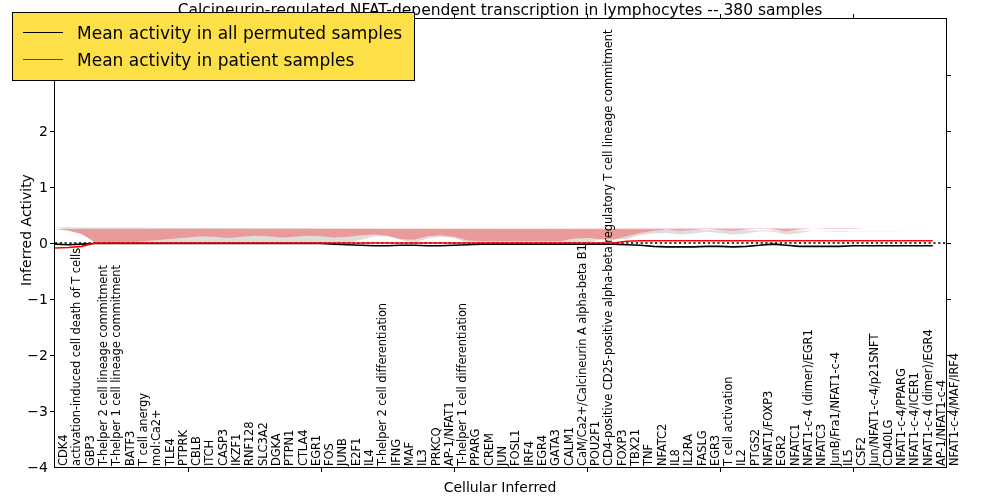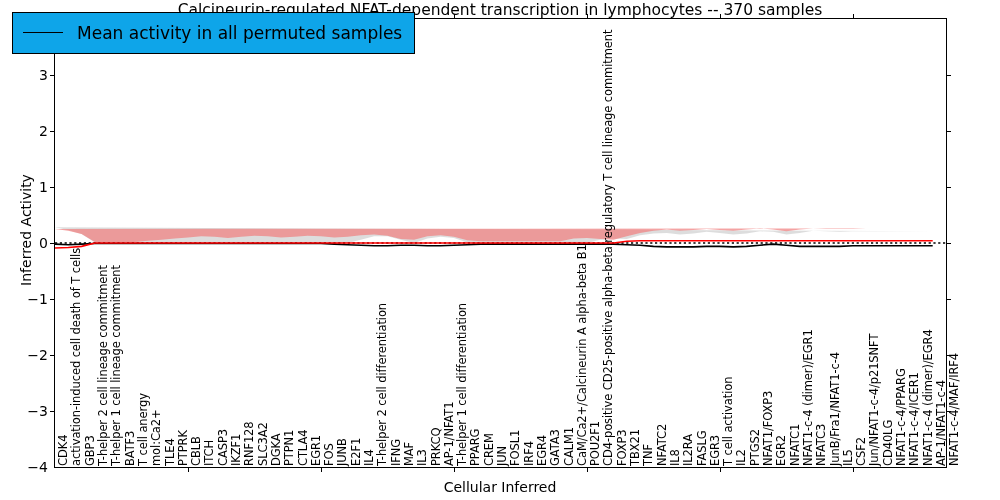--- a/index.html
+++ b/index.html
@@ -119,21 +119,21 @@
     color: #000;
     white-space: nowrap;
     letter-spacing: -0.1px;
   }
 
   
   #legend {
     position: absolute;
     left: 12px;
     top: 12px;
-    background: #0ea5e9;
+    background: #fde047;
     border: 1.3px solid #000;
     padding: 6px 12px 7px 10px;
     box-sizing: border-box;
   }
   .legend-row {
     display: flex;
     align-items: center;
     height: 27px;
   }
   .legend-swatch {
@@ -146,21 +146,21 @@
     font-size: 17px;
     color: #000;
     white-space: nowrap;
   }
 </style>
 </head>
 <body>
 
 <div id="root">
 
-  <div id="chart-title">Calcineurin-regulated NFAT-dependent transcription in lymphocytes -- 370 samples</div>
+  <div id="chart-title">Calcineurin-regulated NFAT-dependent transcription in lymphocytes -- 380 samples</div>
 
   <div id="ylabel">Inferred Activity</div>
   <div id="xlabel">Cellular Inferred</div>
 
   <div id="plot-frame">
     <div id="plot-clip">
       <svg id="plot-svg" width="891" height="448" viewBox="0 0 891 448" preserveAspectRatio="none">
         <g>
           <path id="band-permuted" fill="#d9d9d9" fill-opacity="0.9" stroke="none" d="M0.00 208.32 L13.30 211.12 L26.60 215.04 L39.90 223.44 L53.19 223.44 L66.49 223.44 L79.79 223.44 L93.09 223.44 L106.39 223.44 L119.69 223.44 L132.99 223.44 L146.28 223.44 L159.58 223.44 L172.88 223.44 L186.18 223.44 L199.48 223.44 L212.78 223.44 L226.07 223.44 L239.37 223.44 L252.67 223.44 L265.97 223.44 L279.27 224.00 L292.57 224.00 L305.87 220.64 L319.16 217.28 L332.46 217.28 L345.76 220.64 L359.06 224.00 L372.36 219.52 L385.66 217.84 L398.96 218.96 L412.25 223.44 L425.55 224.00 L438.85 224.00 L452.15 224.00 L465.45 224.00 L478.75 224.00 L492.04 224.00 L505.34 224.00 L518.64 224.00 L531.94 224.00 L545.24 220.64 L558.54 219.52 L571.84 220.08 L585.13 216.16 L598.43 214.48 L611.73 213.92 L625.03 215.60 L638.33 214.48 L651.63 212.80 L664.93 213.92 L678.22 215.60 L691.52 214.48 L704.82 212.24 L718.12 212.80 L731.42 215.60 L744.72 213.92 L758.01 211.68 L771.31 212.24 L784.61 212.80 L797.91 212.24 L811.21 212.24 L824.51 212.24 L837.81 212.24 L851.10 212.24 L864.40 212.24 L877.70 212.24 L891.00 NaN L891.00 NaN L877.70 241.36 L864.40 241.36 L851.10 241.36 L837.81 241.36 L824.51 241.36 L811.21 241.36 L797.91 241.36 L784.61 241.92 L771.31 242.48 L758.01 243.04 L744.72 240.80 L731.42 236.88 L718.12 237.44 L704.82 240.24 L691.52 240.24 L678.22 240.24 L664.93 240.80 L651.63 241.92 L638.33 241.36 L625.03 240.24 L611.73 241.92 L598.43 240.24 L585.13 236.32 L571.84 231.28 L558.54 230.72 L545.24 229.60 L531.94 226.24 L518.64 226.24 L505.34 226.24 L492.04 226.24 L478.75 226.24 L465.45 226.24 L452.15 226.24 L438.85 226.24 L425.55 226.24 L412.25 227.92 L398.96 233.52 L385.66 235.76 L372.36 234.08 L359.06 228.48 L345.76 231.84 L332.46 236.32 L319.16 236.32 L305.87 231.84 L292.57 227.36 L279.27 226.24 L265.97 225.68 L252.67 225.68 L239.37 225.68 L226.07 225.68 L212.78 225.68 L199.48 225.68 L186.18 225.68 L172.88 225.68 L159.58 225.68 L146.28 225.68 L132.99 225.68 L119.69 225.68 L106.39 225.68 L93.09 225.68 L79.79 225.68 L66.49 225.68 L53.19 225.68 L39.90 225.68 L26.60 235.20 L13.30 240.24 L0.00 241.92 Z"></path>
         </g>
@@ -283,15 +283,19 @@
       <div class="xcat" style="left: 922.603px;">NFAT1-c-4 (dimer)/EGR4</div>
       <div class="xcat" style="left: 935.901px;">AP-1/NFAT1-c-4</div>
       <div class="xcat" style="left: 949.2px;">NFAT1-c-4/MAF/IRF4</div>
     </div>
 
   <div id="legend">
     <div class="legend-row">
       <div class="legend-swatch" style="border-top:1.8px solid #000000;"></div>
       <div class="legend-text">Mean activity in all permuted samples</div>
     </div>
+    <div class="legend-row">
+      <div class="legend-swatch" style="border-top:1.8px solid #ff0000;"></div>
+      <div class="legend-text">Mean activity in patient samples</div>
+    </div>
   </div>
 
 </div>
 
 </body></html>

